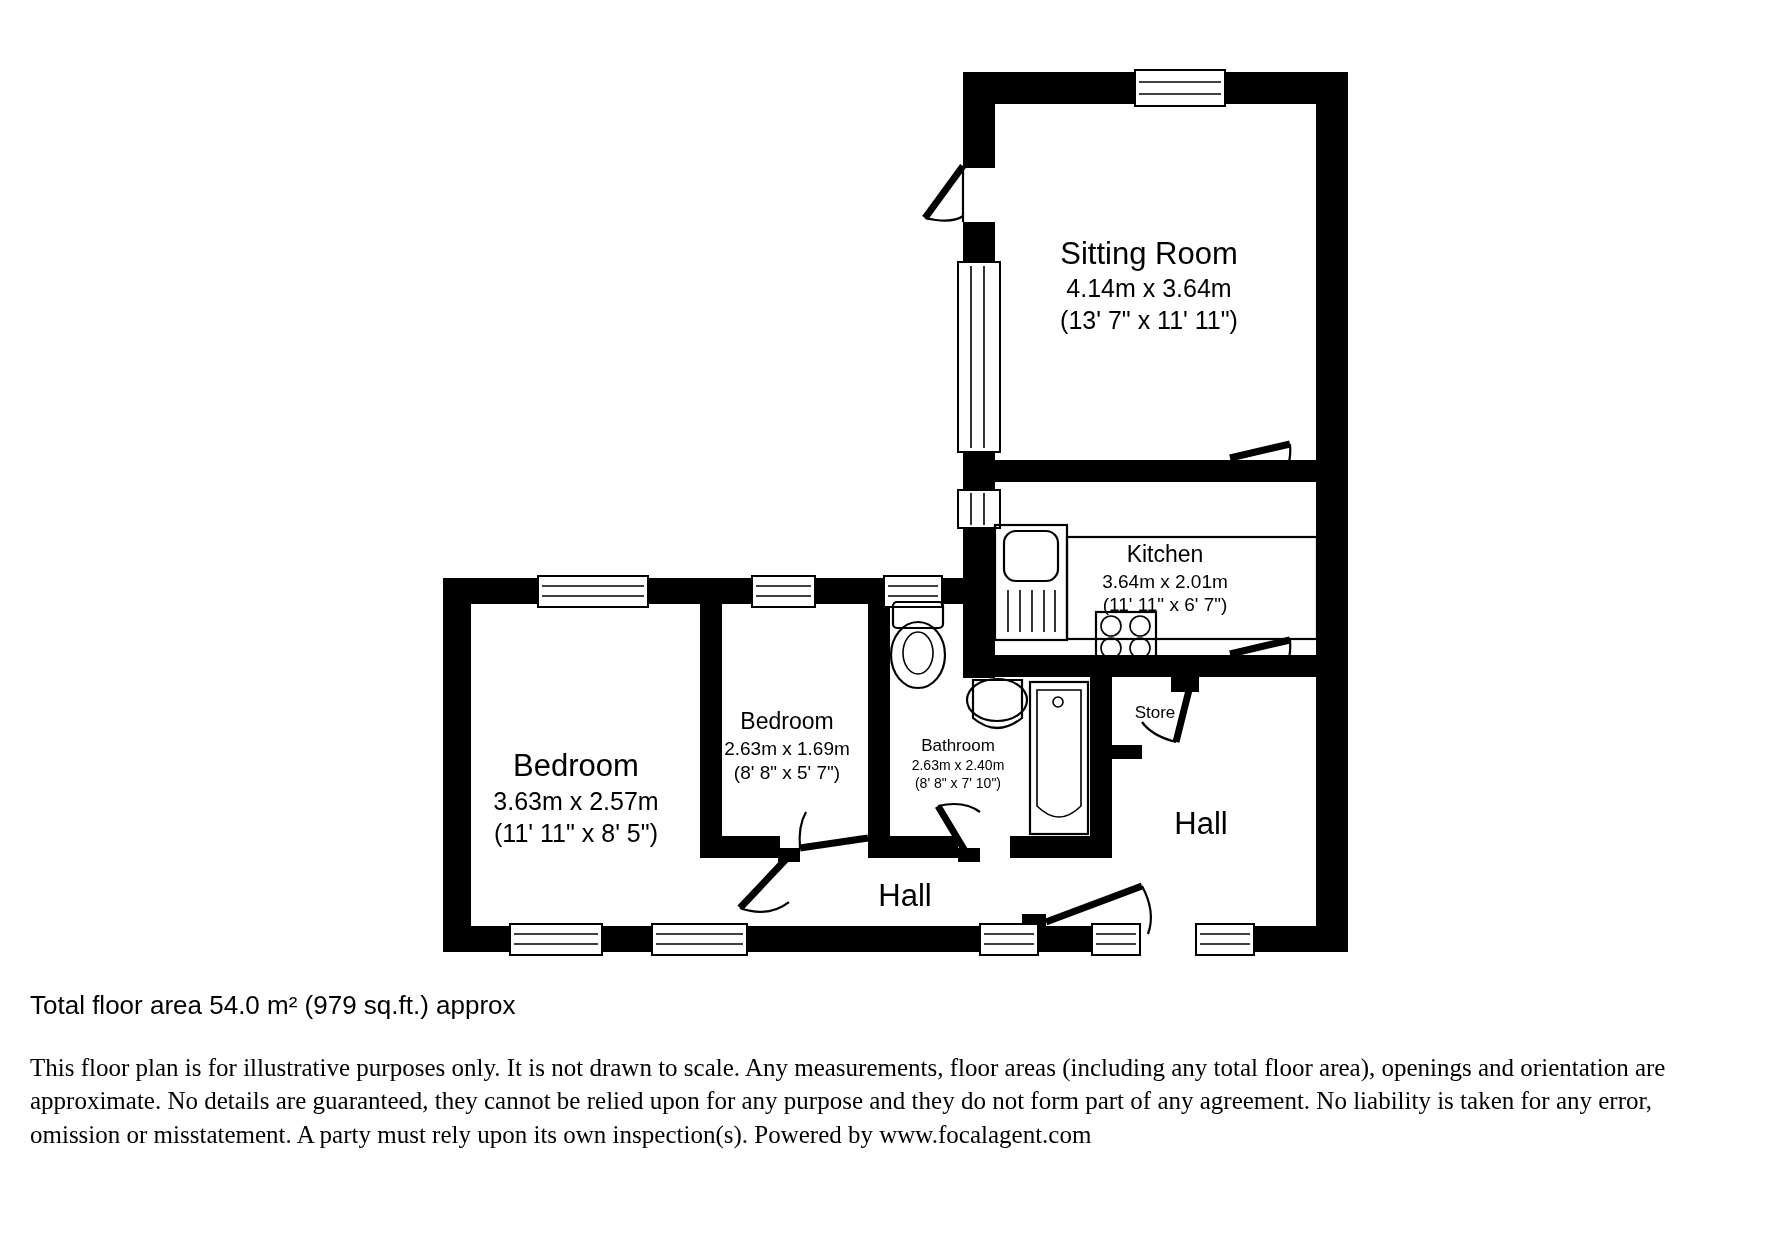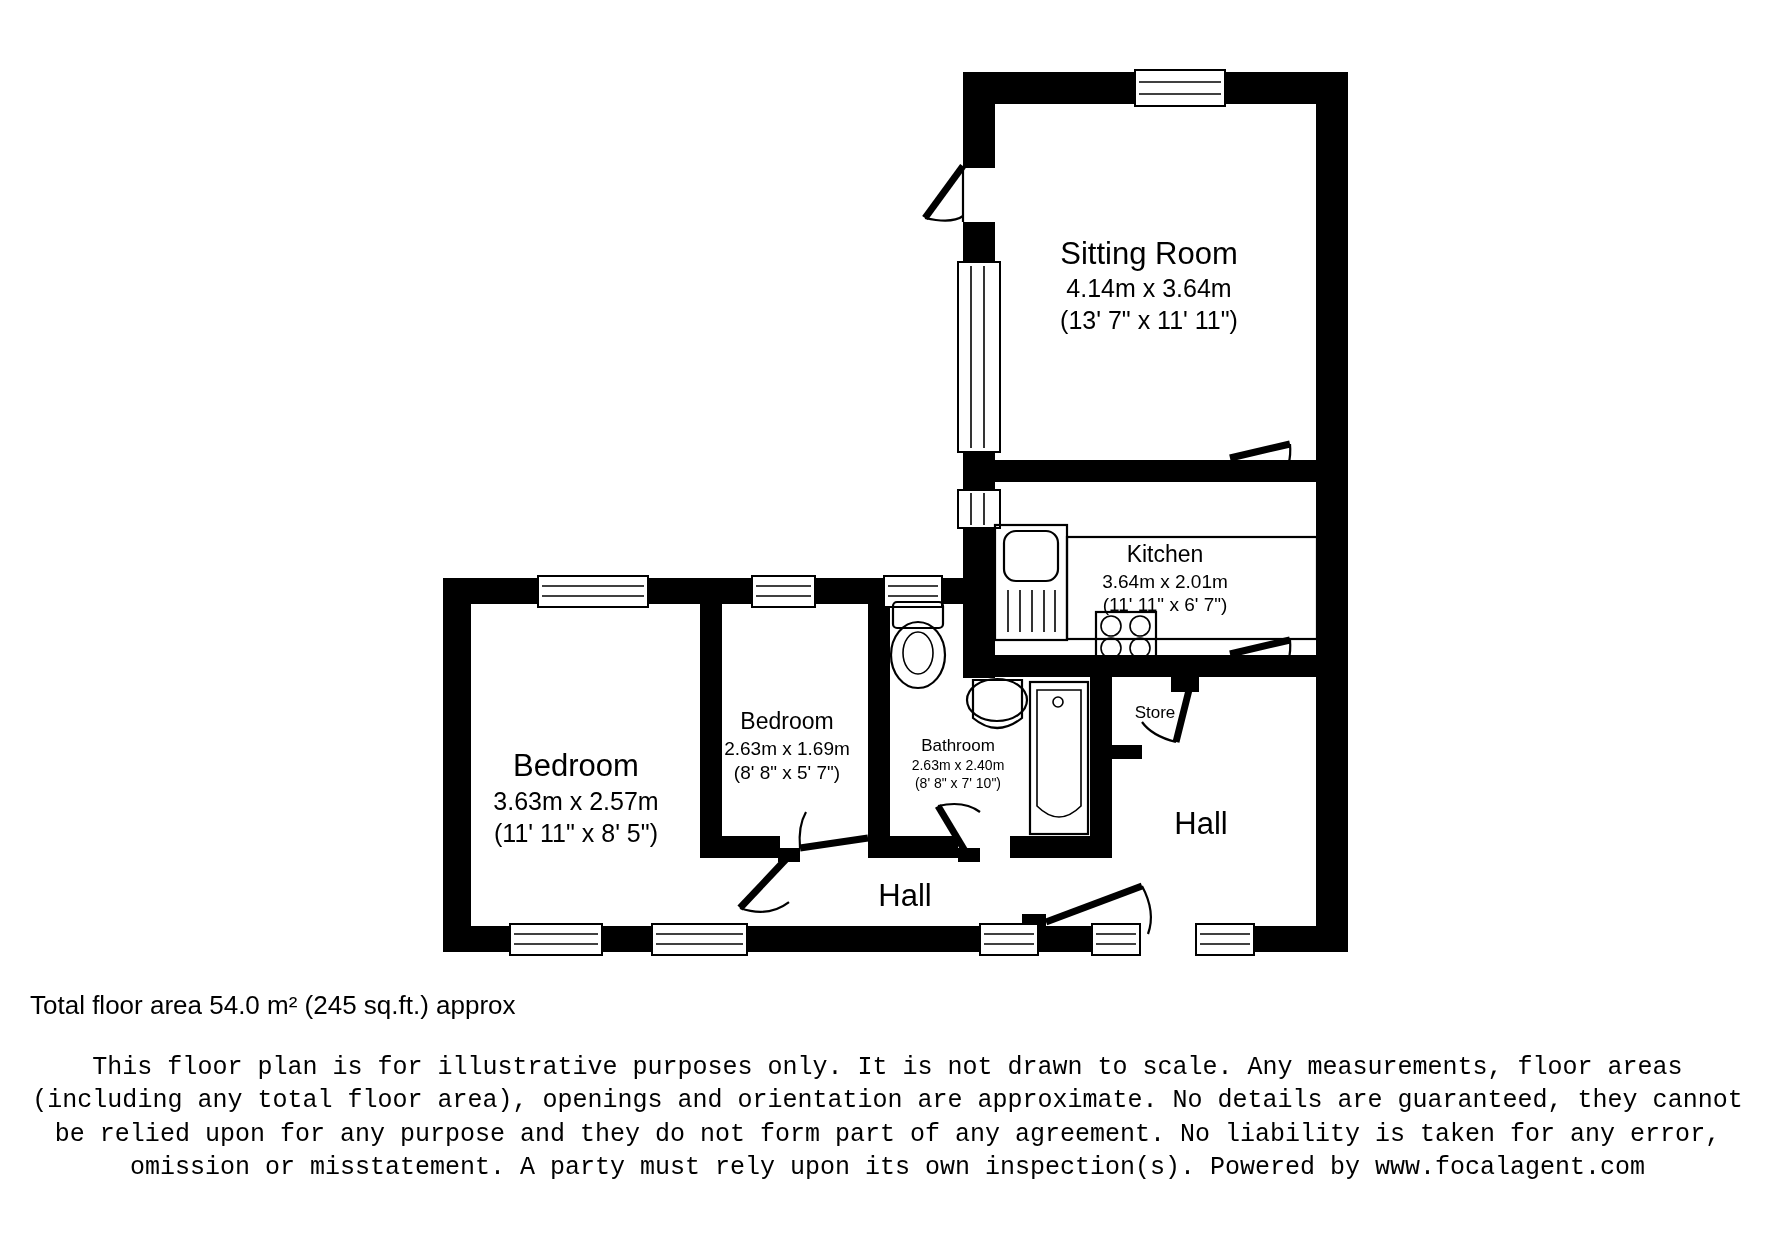--- a/index.html
+++ b/index.html
@@ -59,23 +59,22 @@
   #total-area {
     font-size: 26px;
     line-height: 1.2;
     margin: 0 0 30px 0;
     font-family: "Liberation Sans", sans-serif;
   }
   #disclaimer {
     font-size: 25px;
     line-height: 1.33;
     margin: 0;
-    font-family: Liberation Mono, monospace;
+    font-family: Liberation Serif, serif;
     max-width: 1715px;
-    text-align: center;
   }
 </style>
 </head>
 <body>
 
 <div id="plan-wrap">
 <svg id="plan-svg" viewBox="0 0 1771 980" xmlns="http://www.w3.org/2000/svg">
 
   <g>
 
@@ -315,15 +314,15 @@
 
     <text class="room-name sz-lg" x="1201" y="834">Hall</text>
 
     <text class="room-dim sz-sm" x="1155" y="718">Store</text>
   </g>
 
 </svg>
 </div>
 
 <div id="footer">
-  <p id="total-area">Total floor area 54.0 m² (245 sq.ft.) approx</p>
+  <p id="total-area">Total floor area 54.0 m² (979 sq.ft.) approx</p>
   <p id="disclaimer">This floor plan is for illustrative purposes only. It is not drawn to scale. Any measurements, floor areas (including any total floor area), openings and orientation are approximate. No details are guaranteed, they cannot be relied upon for any purpose and they do not form part of any agreement. No liability is taken for any error, omission or misstatement. A party must rely upon its own inspection(s). Powered by www.focalagent.com</p>
 </div>
 
 </body></html>

